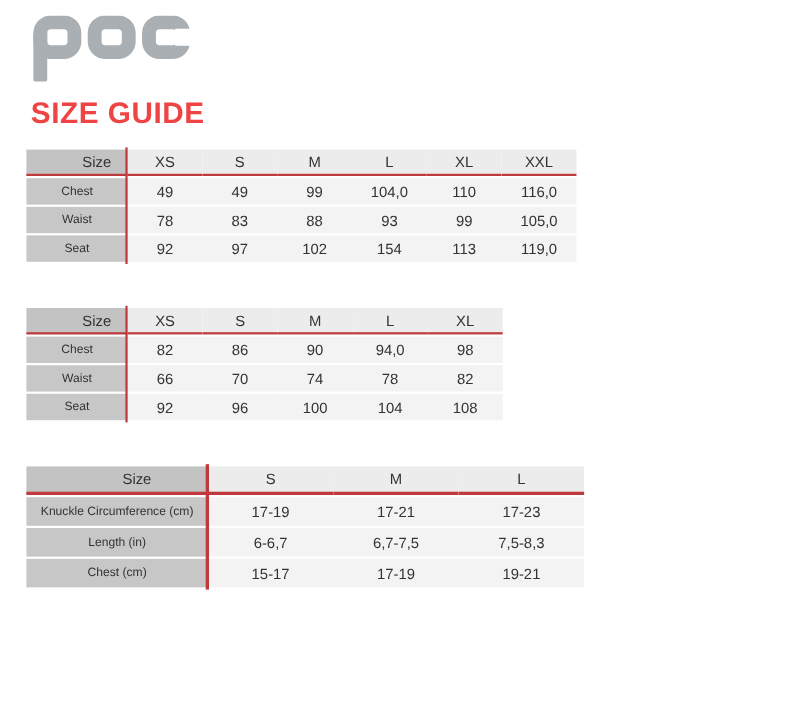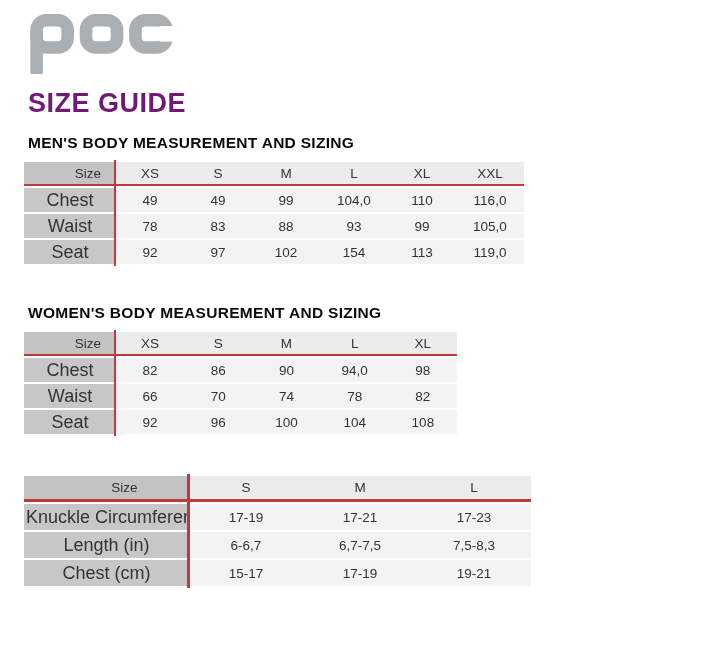--- a/index.html
+++ b/index.html
@@ -16,41 +16,41 @@
     width:726px;height:660px;overflow:hidden;
     font-family:"Liberation Sans","DejaVu Sans",sans-serif;
     color:var(--txt);
   }
   .page{padding:14px 0 0 24px;}
   .logo{margin-left:4px;height:62px;width:150px;}
   .logo svg{display:block;height:62px;width:150px;}
   h1{
     margin:13px 0 0 4px;
     font-size:27px;line-height:1.05;font-weight:700;letter-spacing:.5px;
-    color:#701a75;
+    color:#ef4444;
   }
   section{margin-top:38px;}
   section:first-of-type{margin-top:17px;}
   h2{
     margin:0 0 8px 4px;
     font-size:15.5px;font-weight:700;letter-spacing:.3px;color:#0a0a0a;
   }
   .table-wrap{position:relative;}
   table{
     border-collapse:separate;border-spacing:0 2px;
     table-layout:fixed;
     font-size:13.5px;color:var(--txt);
   }
   th,td{
     padding:0 2px;height:24px;text-align:center;vertical-align:middle;
     font-weight:400;overflow:hidden;white-space:nowrap;
   }
   thead th{background:var(--head-bg);border-bottom:2px solid var(--red);}
   thead th.corner{background:#c3c3c3;padding-left:38px;}
-  tbody th{background:var(--label-bg);font-size:18px;margin-top:40px;}
+  tbody th{background:var(--label-bg);font-size:11px;margin-top:40px;}
   tbody td{background:var(--cell-bg);}
   .vline{position:absolute;top:0;bottom:0;width:2px;background:var(--red);}
   
   .t-0 table{width:500px;}
   .t-0 .corner{width:92px;}
   .t-0 .vline{left:90px;}
   
   .t-1 table{width:433px;}
   .t-1 .corner{width:92px;}
   .t-1 .vline{left:90px;}
@@ -82,21 +82,20 @@
         <rect x="108.5" y="6.5" width="32" height="28" rx="10" fill="none" stroke="var(--logo)" stroke-width="13"></rect>
         <rect x="133" y="12.5" width="18" height="16" fill="#ffffff"></rect>
       </g>
     </svg>
   </div>
 
   <h1>SIZE GUIDE</h1>
 
   <div id="sections">
       <section>
-        <h2>MEN'S BODY MEASUREMENT AND SIZING</h2>
         <div class="table-wrap t-0">
           <table>
             <thead>
               <tr>
                 <th class="corner">Size</th>
                 <th>XS</th>
                 <th>S</th>
                 <th>M</th>
                 <th>L</th>
                 <th>XL</th>
@@ -130,21 +129,20 @@
                 <td>154</td>
                 <td>113</td>
                 <td>119,0</td>
               </tr>
             </tbody>
           </table>
           <div class="vline"></div>
         </div>
       </section>
       <section>
-        <h2>WOMEN'S BODY MEASUREMENT AND SIZING</h2>
         <div class="table-wrap t-1">
           <table>
             <thead>
               <tr>
                 <th class="corner">Size</th>
                 <th>XS</th>
                 <th>S</th>
                 <th>M</th>
                 <th>L</th>
                 <th>XL</th>

